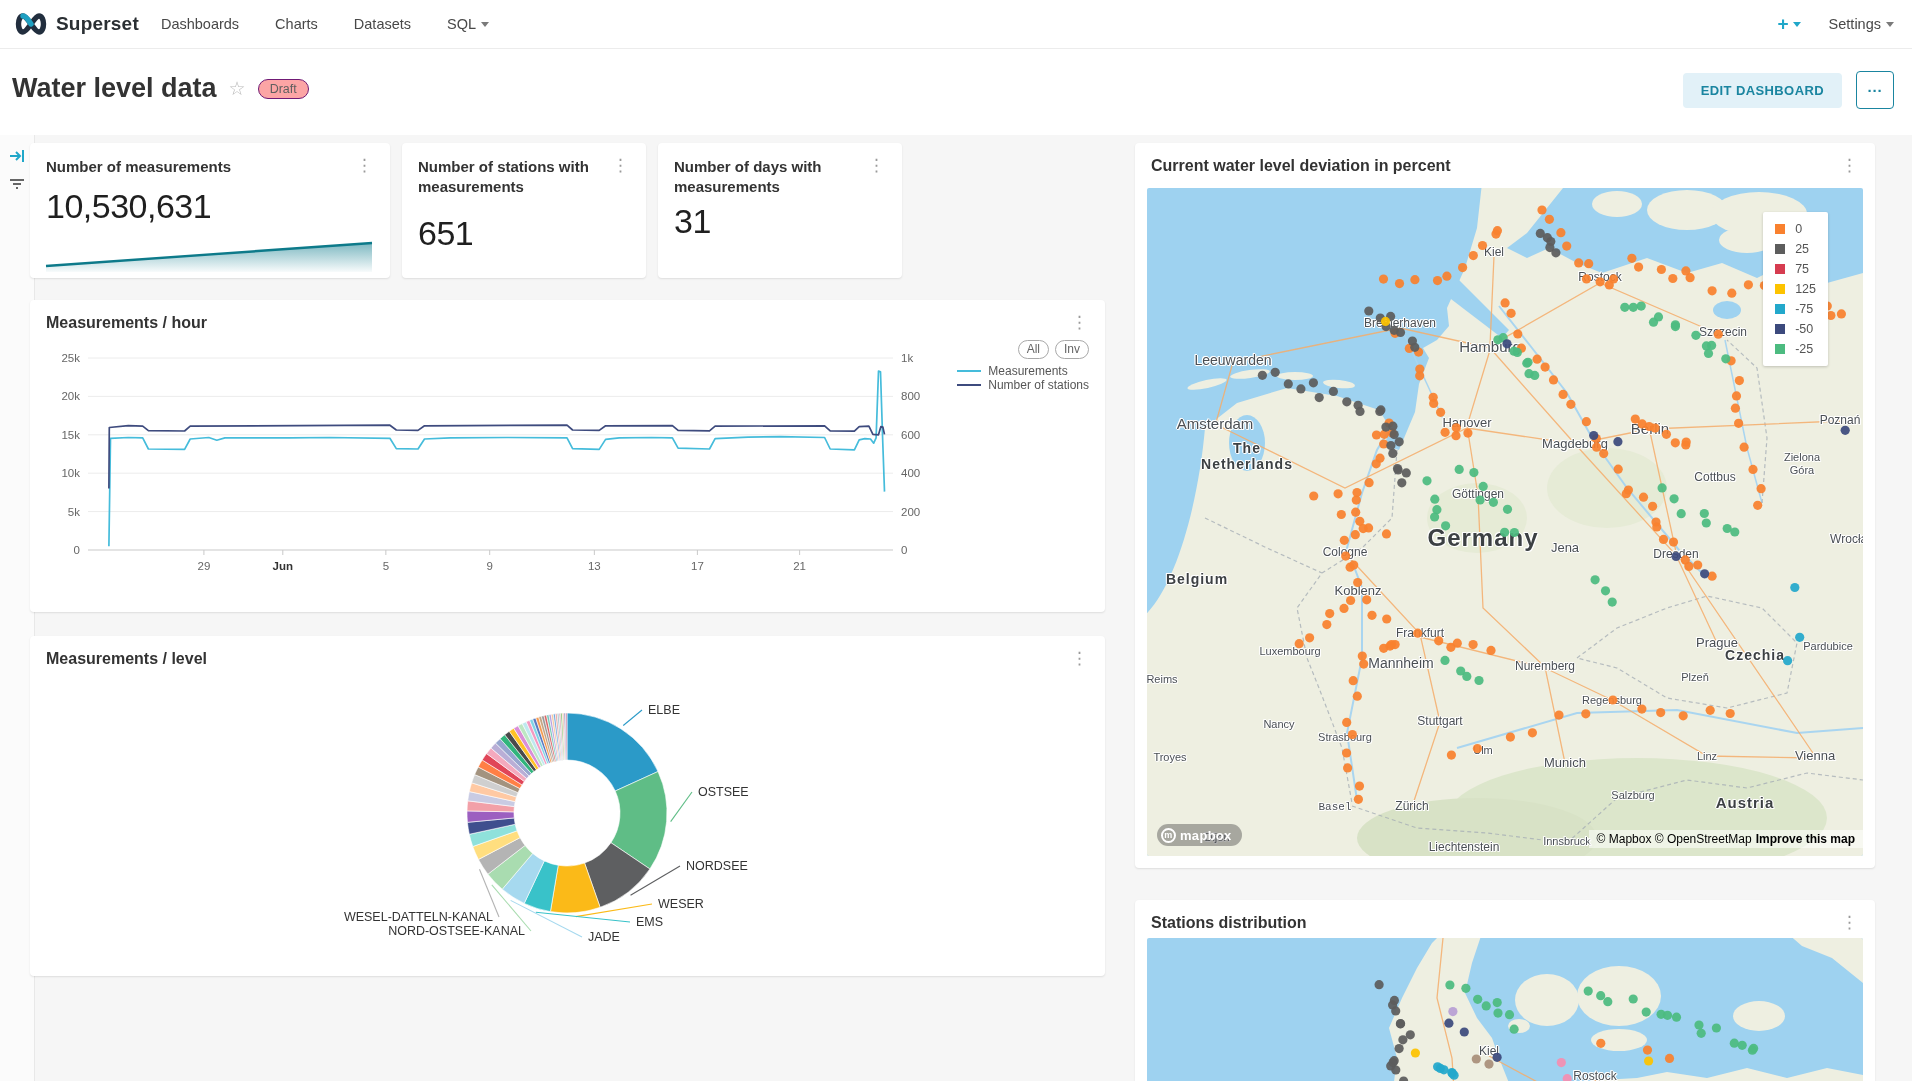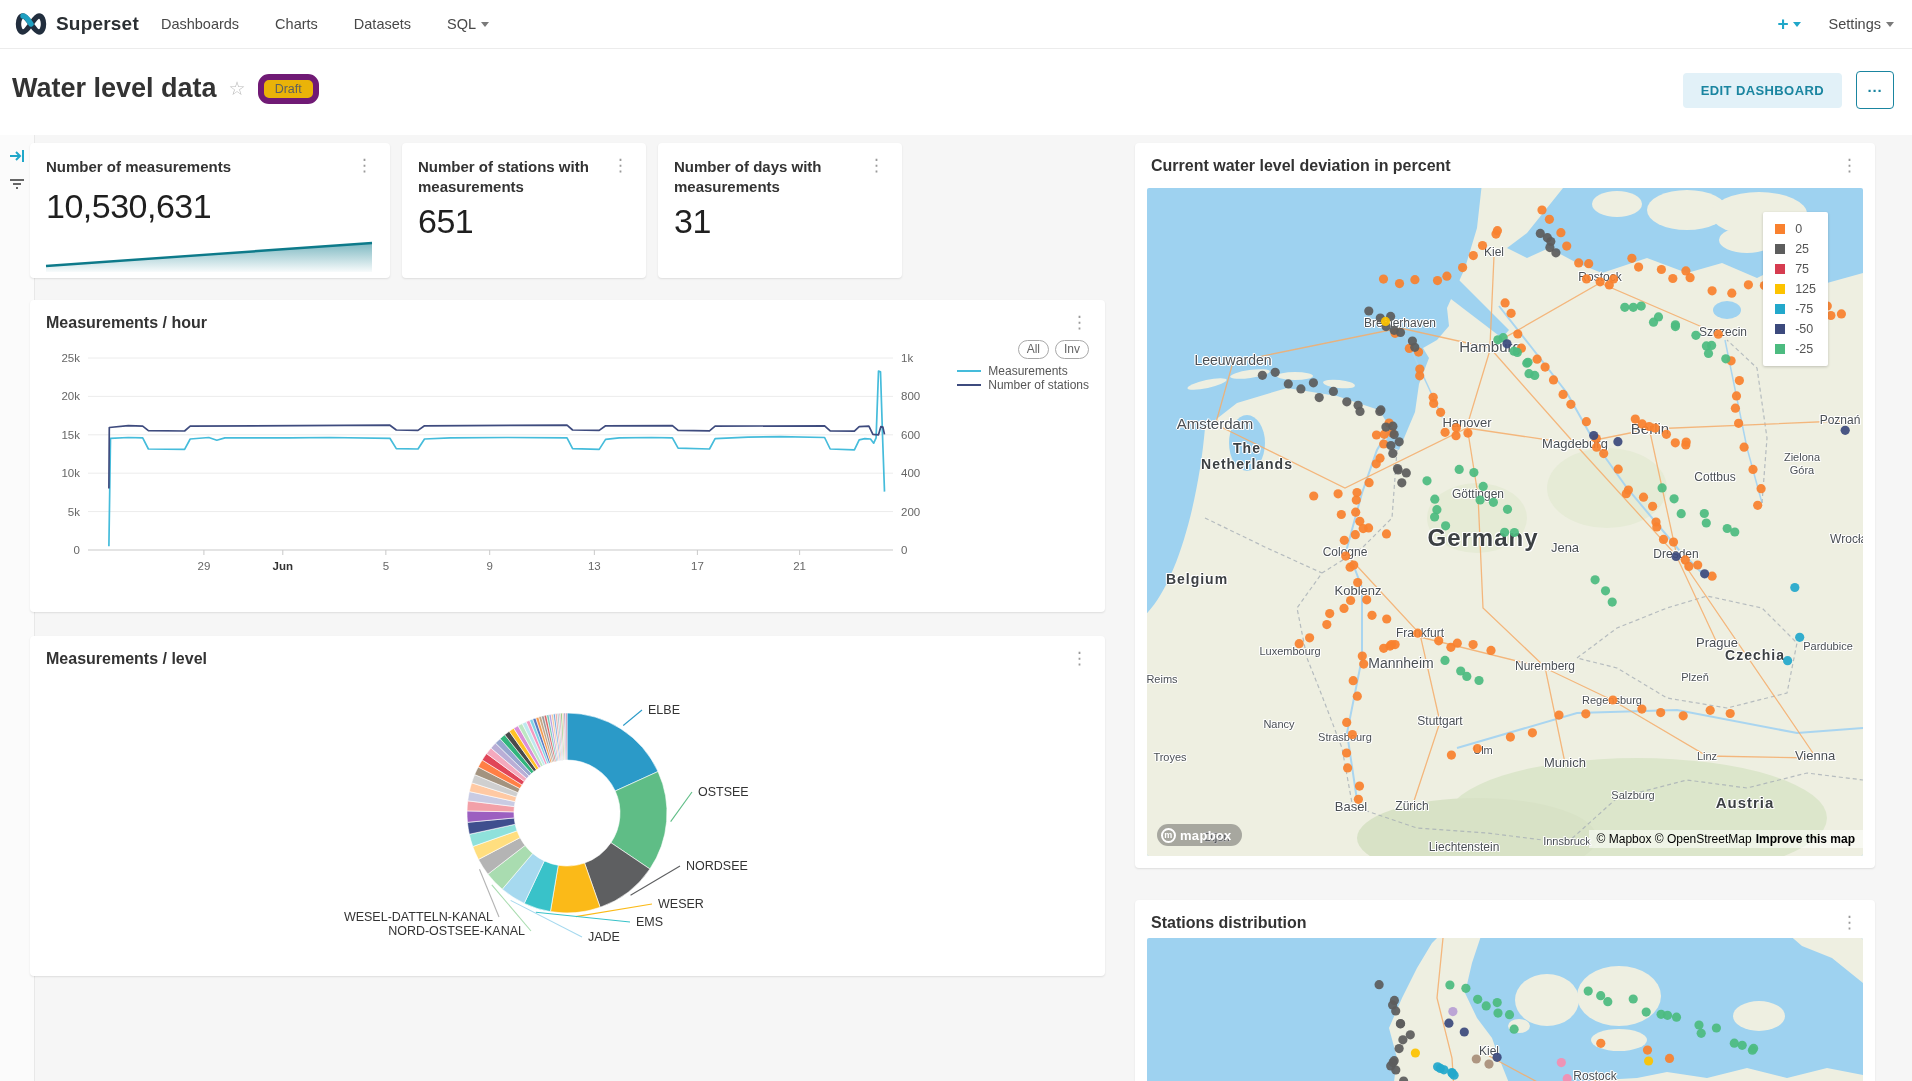--- a/index.html
+++ b/index.html
@@ -14,21 +14,21 @@
   .nav-item{font-size:14.5px;color:#484848;cursor:pointer;display:flex;align-items:center;gap:5px;}
   .nav-right{margin-left:auto;display:flex;align-items:center;gap:28px;margin-right:18px;}
   .nav-plus{color:#20A7C9;font-size:19px;font-weight:bold;display:flex;align-items:center;gap:4px;}
   .caret{width:0;height:0;border-left:4px solid transparent;border-right:4px solid transparent;border-top:5px solid #7a7a7a;display:inline-block;}
   .caret.teal{border-top-color:#20A7C9;}
 
   
   .hdr{position:absolute;left:0;top:49px;width:1912px;height:86px;background:#fff;z-index:20;}
   .hdr-title{position:absolute;left:12px;top:24px;font-size:27px;font-weight:bold;color:#333;display:flex;align-items:center;gap:12px;}
   .star{font-size:19px;color:#b9b9b9;font-weight:normal;cursor:pointer;}
-  .badge{font-size:12.5px;font-weight:normal;color:#5f5f5f;background:#eab308;border:6px solid #701a75;border-radius:11px;padding:2px 11px;}
+  .badge{font-size:12.5px;font-weight:normal;color:#5f5f5f;background:#fca5a5;border:1px solid #701a75;border-radius:11px;padding:2px 11px;}
   .hdr-actions{position:absolute;right:18px;top:22px;display:flex;gap:14px;align-items:center;}
   .btn-edit{background:#E2F1F8;color:#1A85A0;border:none;border-radius:4px;font-size:13px;font-weight:bold;letter-spacing:.4px;padding:10px 18px;cursor:pointer;font-family:"Liberation Sans",sans-serif;}
   .btn-more{background:#fff;color:#1A85A0;border:1px solid #1A85A0;border-radius:4px;width:38px;height:38px;font-size:15px;font-weight:bold;cursor:pointer;line-height:1;}
 
   
   .fstrip{position:absolute;left:0;top:135px;width:34px;height:946px;background:#fbfbfb;border-right:1px solid #e8e8e8;}
   .fstrip .ic{position:absolute;left:8px;cursor:pointer;}
 
   
   .card{position:absolute;background:#fff;border-radius:4px;box-shadow:0 1px 2px rgba(0,0,0,.1);}
@@ -141,21 +141,21 @@
             <stop offset="1" stop-color="#137E8F" stop-opacity=".03"></stop>
       </linearGradient>
         </defs>
       <path d="M2,32 L328,9 L328,38 L2,38 Z" fill="url(#sparkg)"></path>
       <path d="M2,32 L328,9" stroke="#0D7A8A" stroke-width="2.4" fill="none"></path>
     </svg>
   </div>
   <div class="card kpi" style="left:402px;top:143px;width:244px;height:135px;">
     <div class="card-title">Number of stations with measurements</div>
     <span class="kebab">⋮</span>
-    <div class="kpi-value" style="margin-top:4px">651</div>
+    <div class="kpi-value" style="margin-top:16px">651</div>
   </div>
   <div class="card kpi" style="left:658px;top:143px;width:244px;height:135px;">
     <div class="card-title">Number of days with measurements</div>
     <span class="kebab">⋮</span>
     <div class="kpi-value" style="margin-top:4px">31</div>
   </div>
 
   <div class="card" style="left:30px;top:300px;width:1075px;height:312px;">
     <div class="card-title" style="padding:14px 16px 0 16px">Measurements / hour</div>
     <span class="kebab">⋮</span>
@@ -372,21 +372,21 @@
           <div class="map-city" style="left: 198px; top: 549px; font-size: 11px;">Strasbourg</div>
           <div class="map-city" style="left: 293px; top: 534px; font-size: 12px;">Stuttgart</div>
           <div class="map-city" style="left: 465px; top: 512px; font-size: 11px;">Regensburg</div>
           <div class="map-city" style="left: 548px; top: 489px; font-size: 11px;">Plzeň</div>
           <div class="map-city" style="left: 336px; top: 562px; font-size: 11px;">Ulm</div>
           <div class="map-city" style="left: 418px; top: 575px; font-size: 13px;">Munich</div>
           <div class="map-city" style="left: 560px; top: 568px; font-size: 11px;">Linz</div>
           <div class="map-city" style="left: 668px; top: 568px; font-size: 13px;">Vienna</div>
           <div class="map-city" style="left: 23px; top: 569px; font-size: 11px;">Troyes</div>
           <div class="map-city" style="left: 486px; top: 607px; font-size: 11px;">Salzburg</div>
-          <div class="map-city" style="left: 204px; top: 619px; font-size: 13px;">Basel</div>
+          <div class="map-city" style="left: 188px; top: 619px; font-size: 11px; font-family: Liberation Mono, monospace;">Basel</div>
           <div class="map-city" style="left: 265px; top: 619px; font-size: 12px;">Zürich</div>
           <div class="map-city" style="left: 70px; top: 649px; font-size: 11px;">Dijon</div>
           <div class="map-city" style="left: 420px; top: 653px; font-size: 11px;">Innsbruck</div>
           <div class="map-city" style="left: 317px; top: 660px; font-size: 12px;">Liechtenstein</div>
         </div>
       <svg class="dots" width="716" height="668" style="position:absolute;left:0;top:0;z-index:3">
           <circle cx="211.4" cy="611.3" r="4.6" fill="#F9812E" opacity="0.93"></circle>
           <circle cx="212.5" cy="598.1" r="4.6" fill="#F9812E" opacity="0.93"></circle>
           <circle cx="200.6" cy="579.9" r="4.6" fill="#F9812E" opacity="0.93"></circle>
           <circle cx="199.6" cy="565.0" r="4.6" fill="#F9812E" opacity="0.93"></circle>

